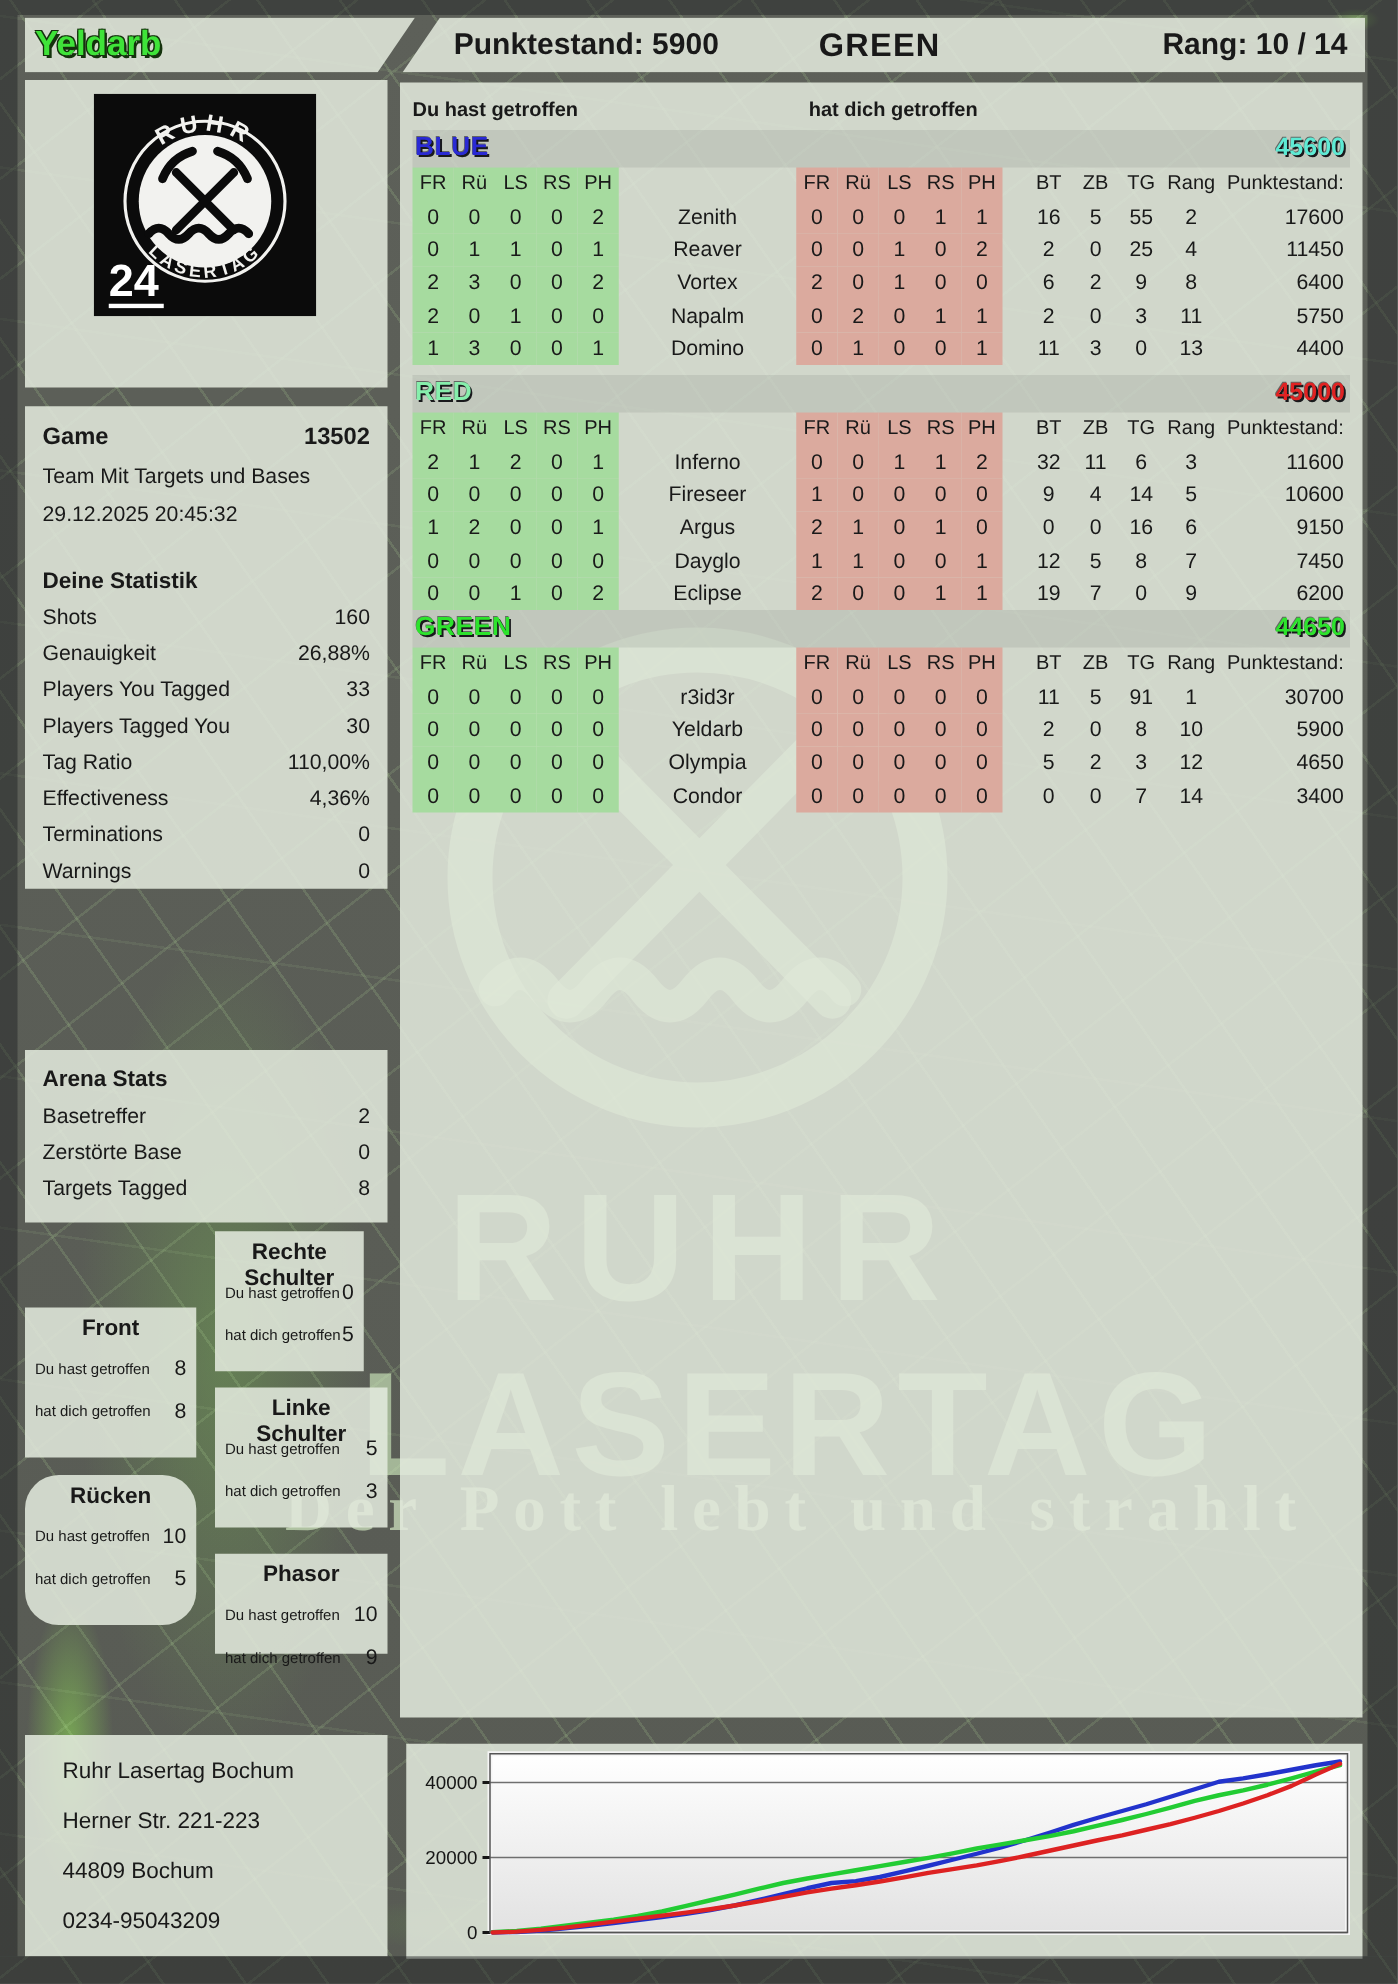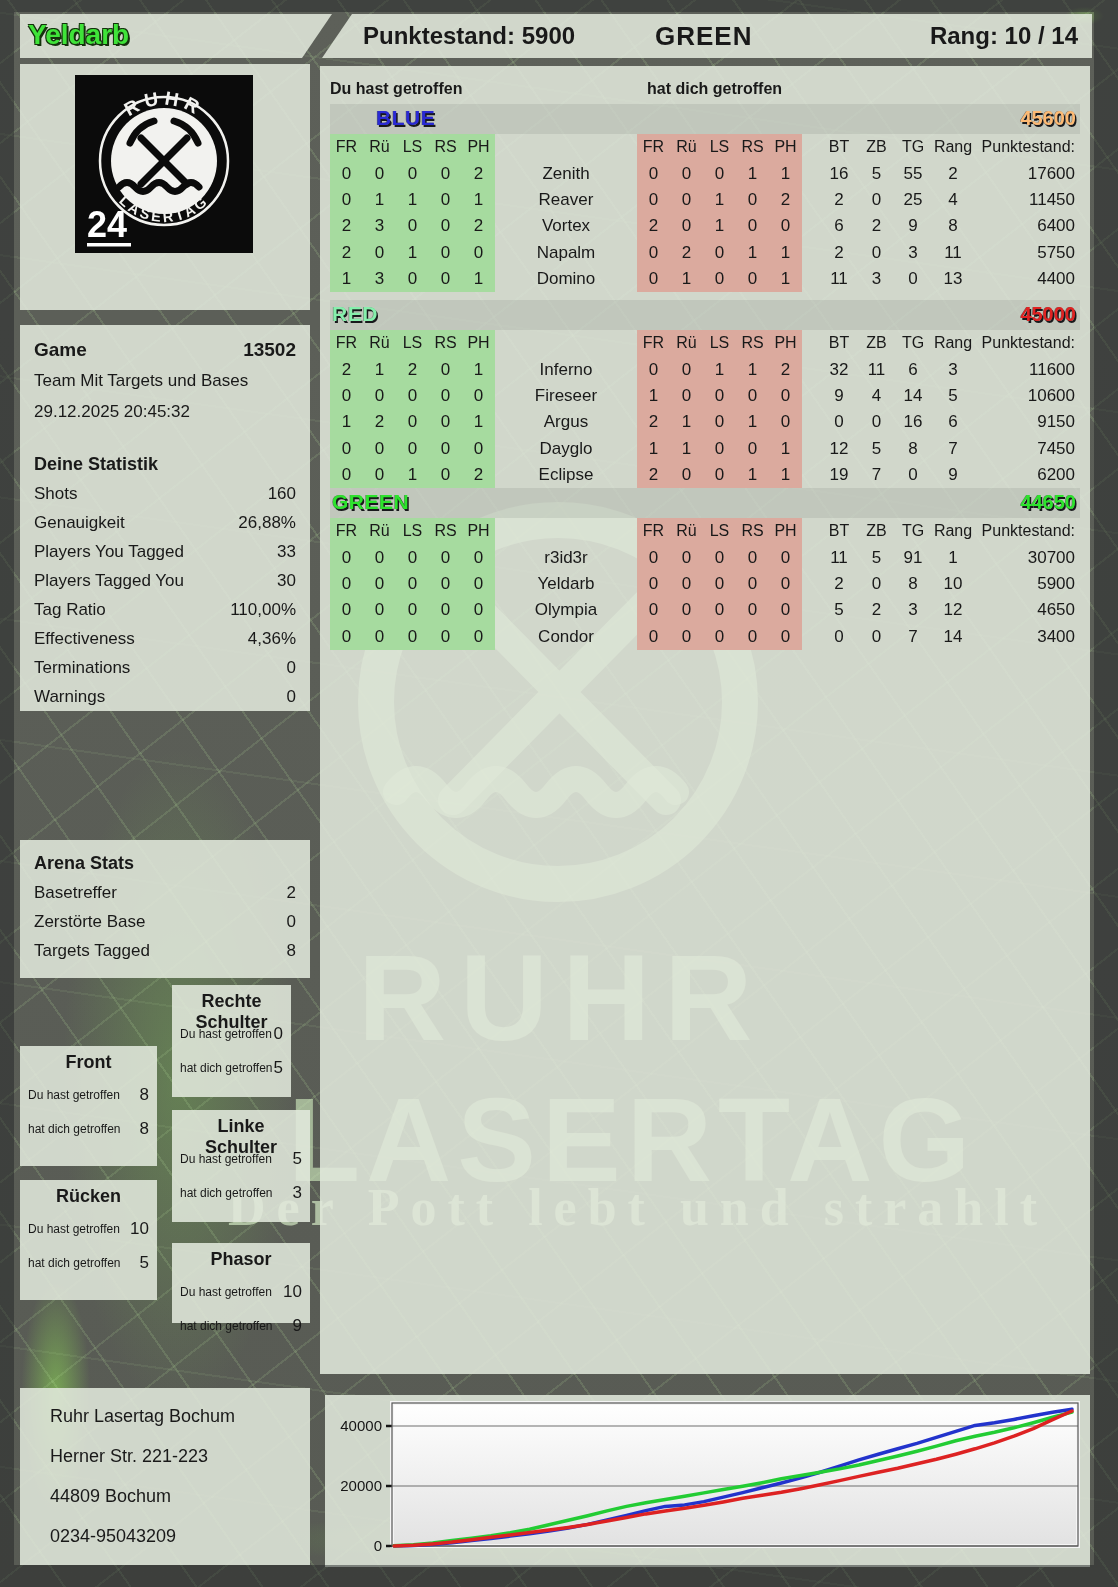--- a/index.html
+++ b/index.html
@@ -141,22 +141,22 @@
   </div>
 
   <div class="panel" id="main-panel">
     <div id="tbl-titles">
       <span>Du hast getroffen</span>
       <span id="tbl-title-them">hat dich getroffen</span>
     </div>
     <div id="teams">
         <div class="team-section" style="top: 0px;">
           <div class="team-band">
-            <span class="team-name" style="color: rgb(42, 42, 212); margin-left: 44px;">BLUE</span>
-            <span class="team-score" style="color: #fdba74; margin-left: 24px;">45600</span>
+            <span class="team-name" style="color: rgb(42, 42, 212);">BLUE</span>
+            <span class="team-score" style="color: #5eead4; margin-left: 24px;">45600</span>
           </div>
           <div class="team-grid">
             <span class="cell head you-bg">FR</span>
             <span class="cell head you-bg">Rü</span>
             <span class="cell head you-bg">LS</span>
             <span class="cell head you-bg">RS</span>
             <span class="cell head you-bg">PH</span>
             <span class="cell"></span>
             <span class="cell head them-bg">FR</span>
             <span class="cell head them-bg">Rü</span>
@@ -566,21 +566,21 @@
       <div class="mini-title">Front</div>
       <div class="mini-row">
         <span class="mini-label">Du hast getroffen</span>
         <span class="mini-val">8</span>
       </div>
       <div class="mini-row">
         <span class="mini-label">hat dich getroffen</span>
         <span class="mini-val">8</span>
       </div>
     </div>
-    <div class="mini" style="left: 20px; top: 1180px; width: 137px; height: 120px;">
+    <div class="mini" style="left: 20px; top: 1180px; width: 137px; height: 120px; border-radius: 27px;">
       <div class="mini-title">Rücken</div>
       <div class="mini-row">
         <span class="mini-label">Du hast getroffen</span>
         <span class="mini-val">10</span>
       </div>
       <div class="mini-row">
         <span class="mini-label">hat dich getroffen</span>
         <span class="mini-val">5</span>
       </div>
     </div>

